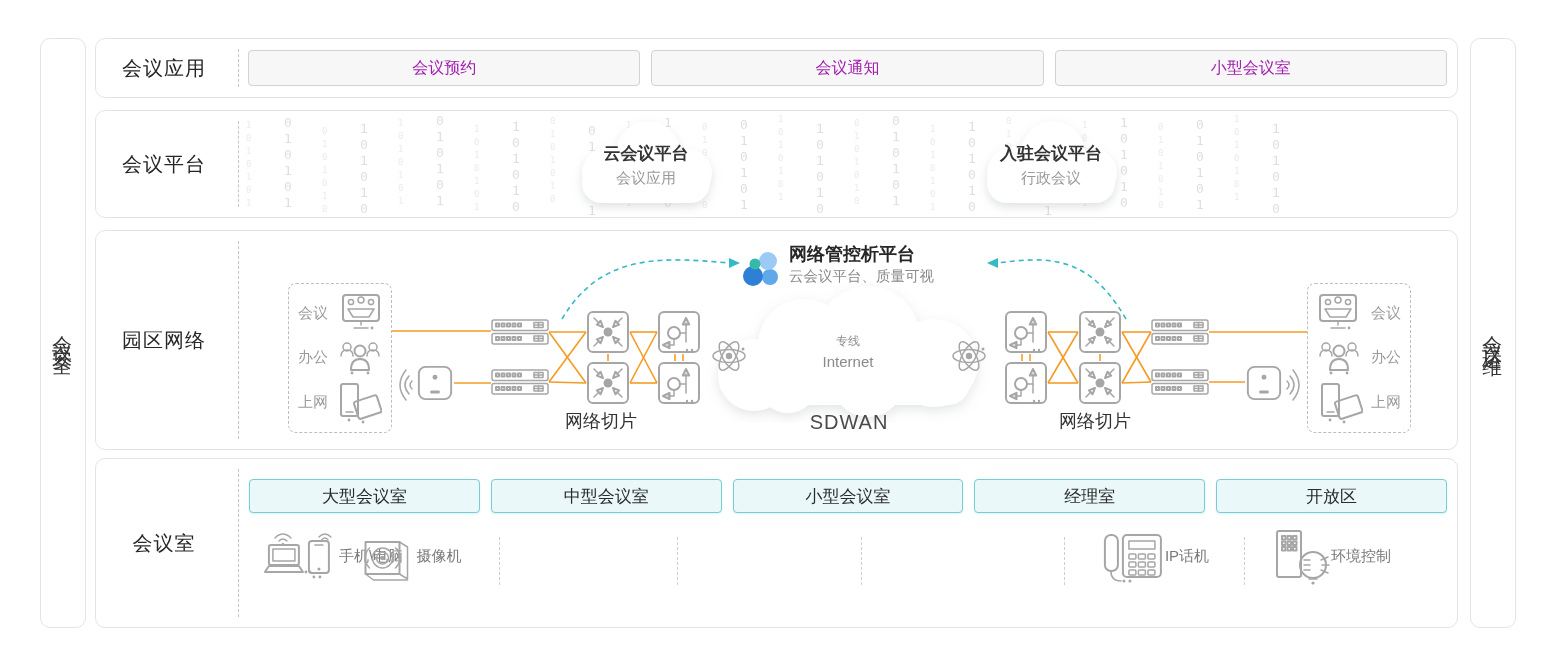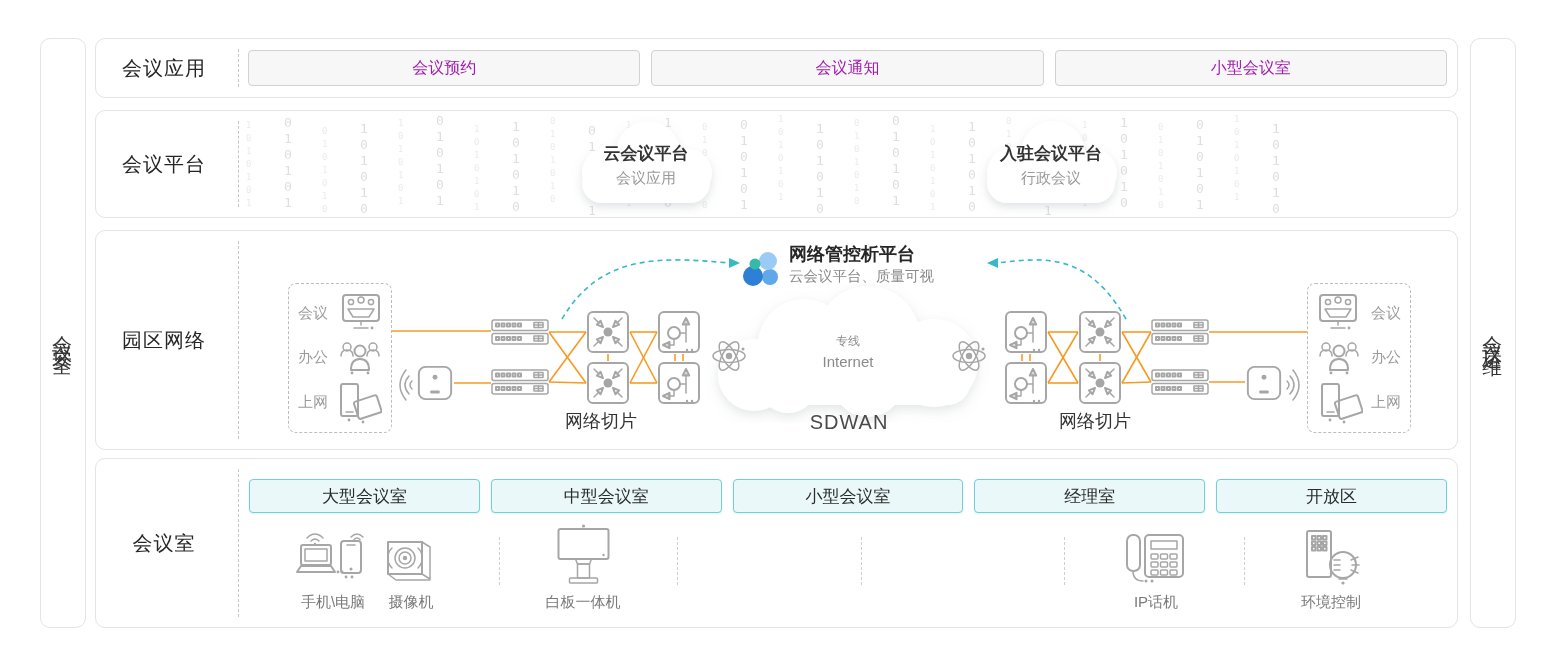--- a/index.html
+++ b/index.html
@@ -42,21 +42,21 @@
   
   .gi *{stroke:#a6a6a6;fill:none;stroke-width:2;stroke-linecap:round;stroke-linejoin:round;}
   .gi .f{fill:#a6a6a6;stroke:none;}
   .gi .t{stroke-width:1.5;}
   .abs{position:absolute;}
   .flip{transform:scaleX(-1);}
   
   .roomrow{position:absolute;left:153px;right:10px;top:12px;height:34px;display:flex;gap:11px;margin-top:8px;}
   .roomchip{flex:1;background:#eaf8f9;border:1px solid #74ced4;border-radius:4px;display:flex;align-items:center;justify-content:center;
             font-size:17px;color:#2b2b2b;box-shadow:0 1px 2px rgba(116,206,212,.25);}
-  .dev{position:absolute;top:60px;transform:translateX(-50%);display:flex;flex-direction:column;align-items:center;}
+  .dev{position:absolute;top:60px;transform:translateX(-50%);display:flex;flex-direction:row;align-items:center;}
   .dev .ic{height:68px;display:flex;align-items:flex-end;}
   .dlabel{margin-top:6px;font-size:15px;color:#7a7a7a;white-space:nowrap;}
   .devsep{position:absolute;top:78px;height:48px;border-left:1px dashed #cfcfcf;}
 </style>
 </head>
 <body>
 
 <div class="stage">
 
   <div class="vbar" style="left:40px">
@@ -717,33 +717,20 @@
             <circle class="f" cx="22" cy="25" r="2.2"></circle>
         <path class="t" d="M9 15 a14 14 0 0 0 0 20"></path>
             <path class="t" d="M35 15 a14 14 0 0 1 0 20"></path>
       </svg>
         </div>
       <div class="dlabel">摄像机</div>
     </div>
 
     <div class="devsep" style="left:403px"></div>
 
-    <div class="dev" style="left:487px">
-      <div class="ic">
-          <svg class="gi" width="56" height="64" viewBox="0 0 56 64">
-        <circle class="f" cx="28" cy="3" r="1.6"></circle>
-        <rect x="3" y="6" width="50" height="30" rx="2"></rect>
-            <circle class="f" cx="48" cy="32" r="1.2"></circle>
-        <path class="t" d="M20 36 H36 L34 41 H22 Z"></path>
-            <rect class="t" x="22" y="41" width="12" height="14"></rect>
-        <rect class="t" x="14" y="55" width="28" height="5" rx="1"></rect>
-      </svg>
-        </div>
-      <div class="dlabel">白板一体机</div>
-    </div>
 
     <div class="devsep" style="left:581px"></div>
 
 
     <div class="devsep" style="left:765px"></div>
 
 
     <div class="devsep" style="left:968px"></div>
 
     <div class="dev" style="left:1060px">

